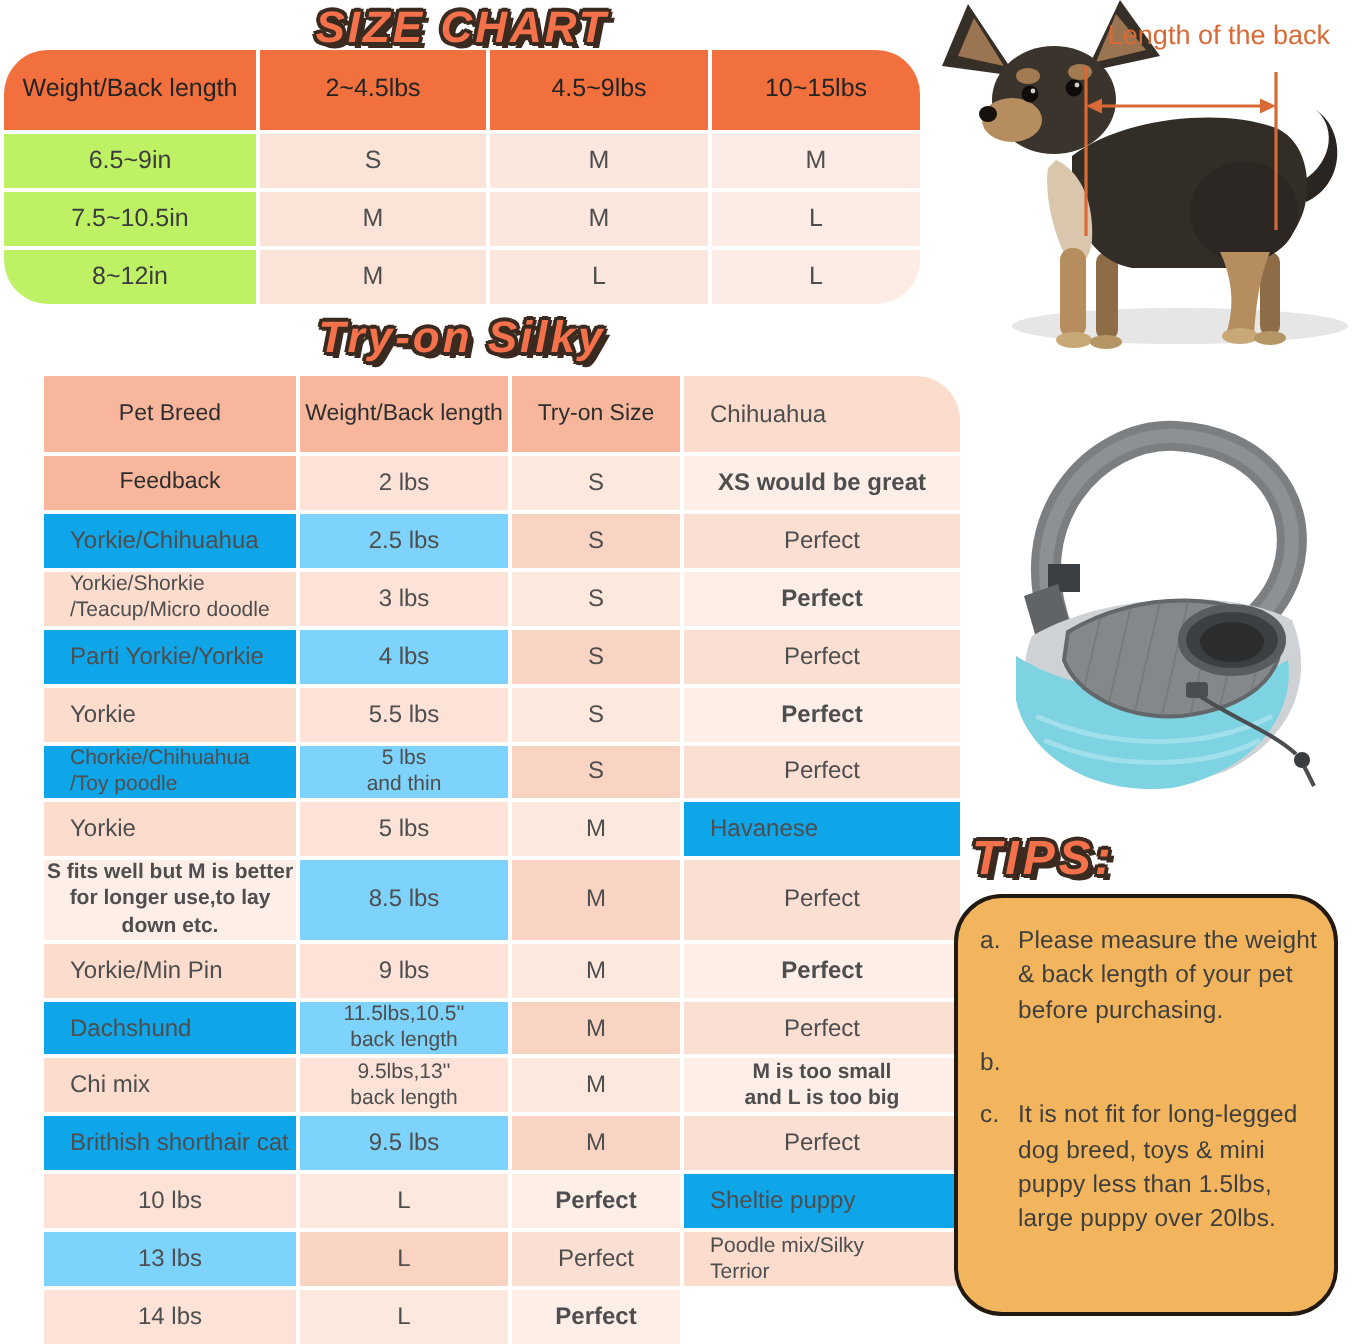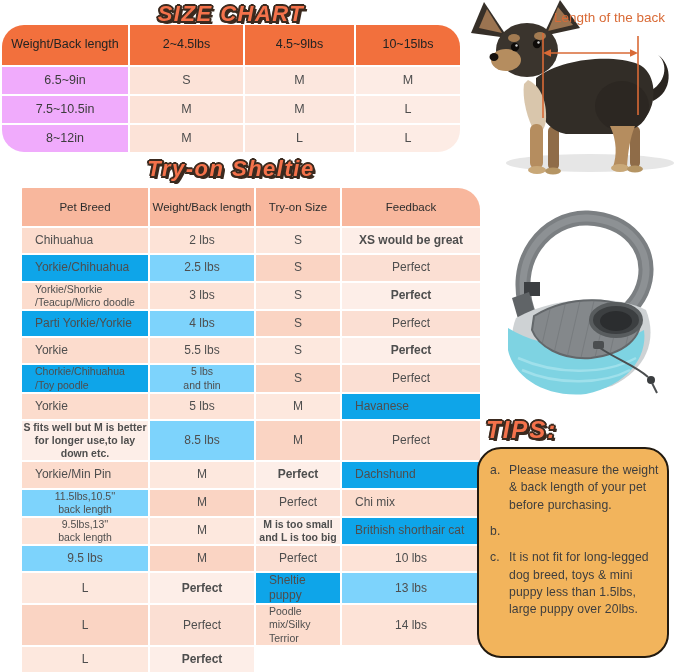--- a/index.html
+++ b/index.html
@@ -16,21 +16,21 @@
   .tips-title{left:486px;top:416px;width:120px;text-align:left;font-size:24px;font-style:italic;letter-spacing:2px;}
 
   
   .grid-table{position:absolute;display:grid;gap:2px;background:#fff;overflow:hidden;}
   .cell{display:flex;align-items:center;justify-content:center;text-align:center;
         color:#4e4e4e;font-size:12px;line-height:1.25;white-space:pre-line;}
 
   .size-table{left:2px;top:25px;width:458px;height:127px;border-radius:22px;
               grid-template-columns:126px 113px 109px 1fr;grid-template-rows:40px 1fr 1fr 1fr;}
   .sc-head{background:#f2703d;color:#232323;font-size:12.5px;white-space:nowrap;}
-  .sc-label{background:#f0abfc;color:#3c3c3c;font-size:12.5px;}
+  .sc-label{background:#bef264;color:#3c3c3c;font-size:12.5px;}
   .sc-val{font-size:12.5px;}
   .sc-val.c1{background:#fce3d8;}
   .sc-val.c2{background:#fce7de;}
   .sc-val.c3{background:#fdece5;}
 
   .tryon-table{left:2px;top:188px;width:458px;height:484px;border-radius:22px 22px 0 0;
                grid-template-columns:126px 104px 84px 1fr;grid-template-rows:38px repeat(15,1fr);padding-left:20px;}
   .tr-head{background:#f8b79d;color:#2d2d2d;font-size:11.5px;white-space:nowrap;}
   .tr-cell.left{justify-content:flex-start;text-align:left;padding-left:13px;}
   .tr-cell.multi{font-size:10.5px;}
@@ -48,21 +48,21 @@
             padding:13px 7px 10px 11px;display:flex;flex-direction:column;gap:9px;}
   .tip{display:flex;gap:4px;color:#3e3e3e;font-size:12.2px;line-height:1.42;letter-spacing:.1px;}
   .tip-marker{flex:0 0 15px;}
 </style>
 </head>
 <body>
 
 <div class="canvas">
 
   <div class="big-title size-title">SIZE CHART</div>
-  <div class="big-title tryon-title">Try-on Sheltie</div>
+  <div class="big-title tryon-title">Try-on Silky</div>
 
   <div class="grid-table size-table">
       <div class="cell sc-head">Weight/Back length</div>
       <div class="cell sc-head">2~4.5lbs</div>
       <div class="cell sc-head">4.5~9lbs</div>
       <div class="cell sc-head">10~15lbs</div>
       <div class="cell sc-label">6.5~9in</div>
       <div class="cell sc-val c1">S</div>
       <div class="cell sc-val c2">M</div>
       <div class="cell sc-val c3">M</div>
@@ -72,22 +72,22 @@
       <div class="cell sc-val c3">L</div>
       <div class="cell sc-label">8~12in</div>
       <div class="cell sc-val c1">M</div>
       <div class="cell sc-val c2">L</div>
       <div class="cell sc-val c3">L</div>
     </div>
   <div class="grid-table tryon-table">
       <div class="cell tr-head">Pet Breed</div>
       <div class="cell tr-head">Weight/Back length</div>
       <div class="cell tr-head">Try-on Size</div>
+      <div class="cell tr-cell rl c0 left">Chihuahua</div>
       <div class="cell tr-head">Feedback</div>
-      <div class="cell tr-cell rl c0 left">Chihuahua</div>
       <div class="cell tr-cell rl c1">2 lbs</div>
       <div class="cell tr-cell rl c2">S</div>
       <div class="cell tr-cell rl c3">XS would be great</div>
       <div class="cell tr-cell rd c0 left">Yorkie/Chihuahua</div>
       <div class="cell tr-cell rd c1">2.5 lbs</div>
       <div class="cell tr-cell rd c2">S</div>
       <div class="cell tr-cell rd c3">Perfect</div>
       <div class="cell tr-cell rl c0 multi left">Yorkie/Shorkie
 /Teacup/Micro doodle</div>
       <div class="cell tr-cell rl c1">3 lbs</div>
@@ -110,20 +110,21 @@
       <div class="cell tr-cell rl c0 left">Yorkie</div>
       <div class="cell tr-cell rl c1">5 lbs</div>
       <div class="cell tr-cell rl c2">M</div>
       <div class="cell tr-cell rd c0 left">Havanese</div>
       <div class="cell tr-cell rl c3 multi">S fits well but M is better
 for longer use,to lay down etc.</div>
       <div class="cell tr-cell rd c1">8.5 lbs</div>
       <div class="cell tr-cell rd c2">M</div>
       <div class="cell tr-cell rd c3">Perfect</div>
       <div class="cell tr-cell rl c0 left">Yorkie/Min Pin</div>
+      <div class="cell tr-cell rl c1">9 lbs</div>
       <div class="cell tr-cell rl c2">M</div>
       <div class="cell tr-cell rl c3">Perfect</div>
       <div class="cell tr-cell rd c0 left">Dachshund</div>
       <div class="cell tr-cell rd c1 multi">11.5lbs,10.5''
 back length</div>
       <div class="cell tr-cell rd c2">M</div>
       <div class="cell tr-cell rd c3">Perfect</div>
       <div class="cell tr-cell rl c0 left">Chi mix</div>
       <div class="cell tr-cell rl c1 multi">9.5lbs,13''
 back length</div>

